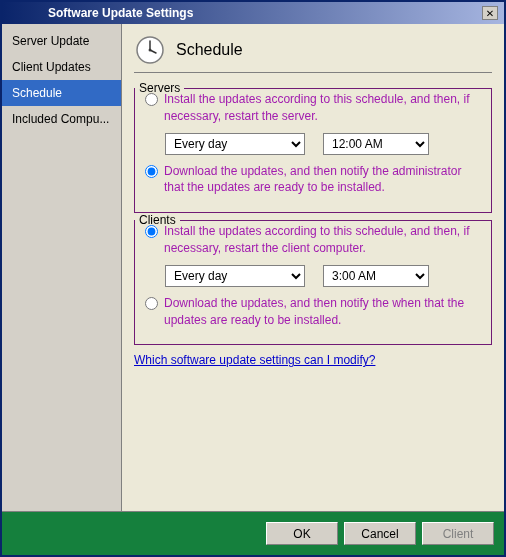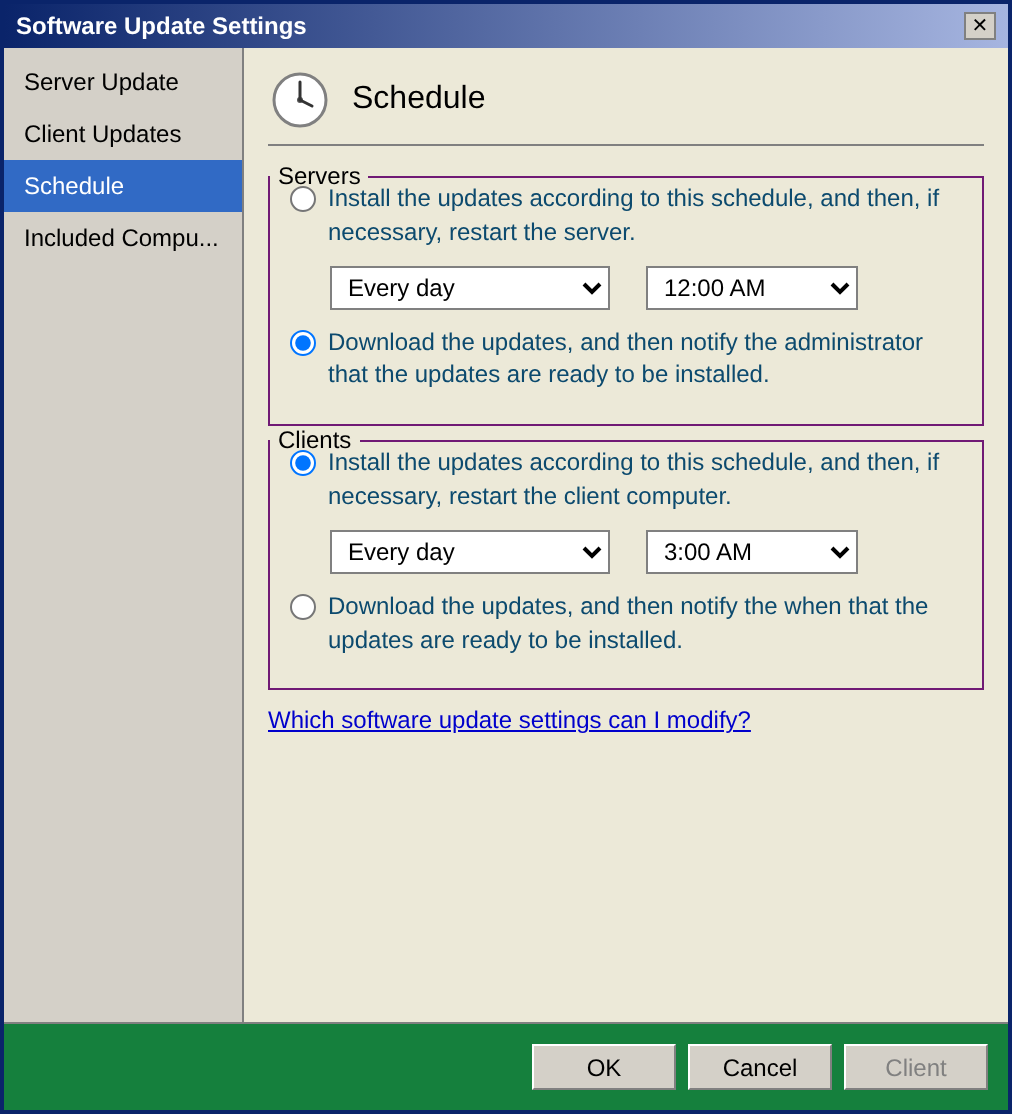--- a/index.html
+++ b/index.html
@@ -30,20 +30,21 @@
       align-items: center;
       justify-content: space-between;
       height: 22px;
       flex-shrink: 0;
     }
 
     .title-bar-text {
       font-size: 12px;
       font-weight: bold;
       color: white;
+      margin-left: 40px;
     }
 
     .title-bar-close {
       width: 16px;
       height: 14px;
       background: #d4d0c8;
       border: 1px solid #808080;
       display: flex;
       align-items: center;
       justify-content: center;
@@ -131,21 +132,21 @@
     }
 
     .radio-option input[type="radio"] {
       margin-top: 2px;
       margin-right: 6px;
       flex-shrink: 0;
     }
 
     .radio-label {
       font-size: 12px;
-      color: #0c4a6e;
+      color: #a21caf;
       line-height: 1.4;
     }
 
     
     .schedule-row {
       display: flex;
       align-items: center;
       margin: 4px 0 8px 20px;
       gap: 18px;
     }

